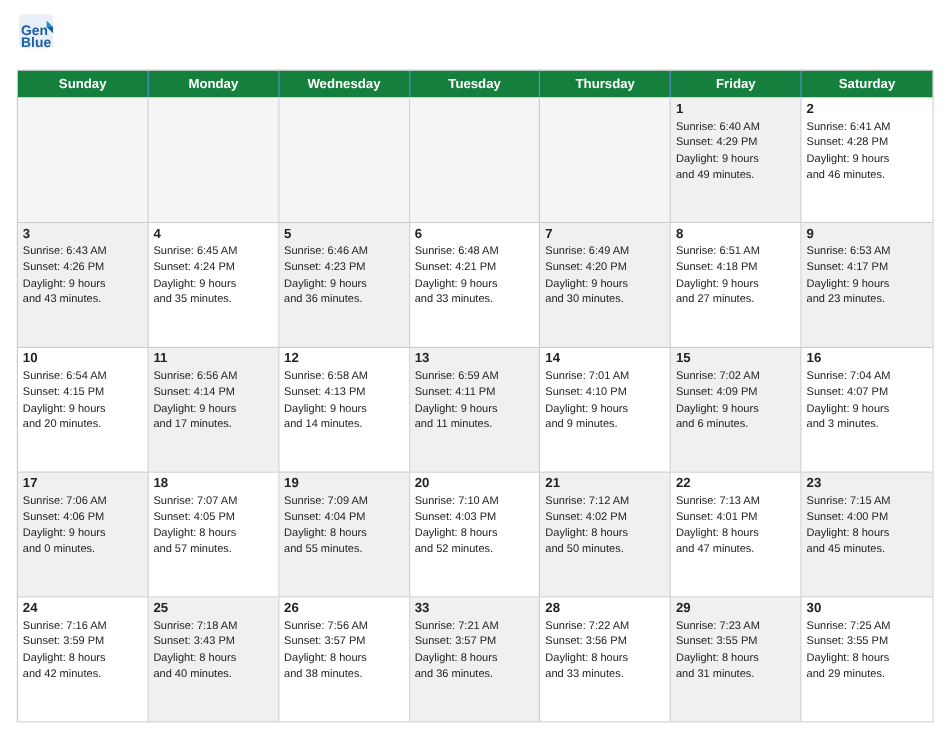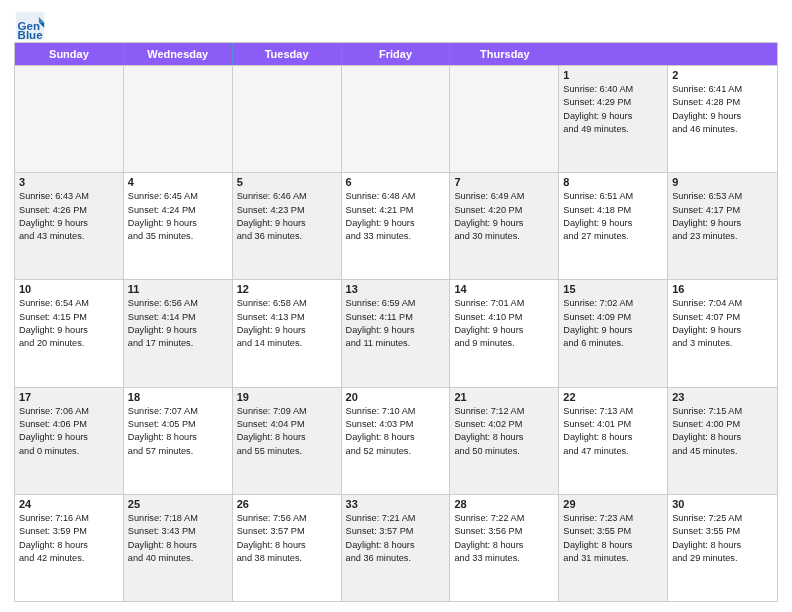--- a/index.html
+++ b/index.html
@@ -14,21 +14,21 @@
       width: 792px;
       height: 612px;
       padding: 10px 14px;
       display: flex;
       flex-direction: column;
     }
     .header {
       display: flex;
       justify-content: space-between;
       align-items: center;
-      margin-bottom: 0;
+      margin-bottom: 16px;
       text-decoration: underline;
     }
     .logo {
       display: flex;
       align-items: center;
       gap: 4px;
     }
     .logo-icon {
       width: 32px;
       height: 32px;
@@ -47,21 +47,21 @@
     }
     .calendar {
       flex: 1;
       display: flex;
       flex-direction: column;
       border: 1px solid #ccc;
     }
     .cal-header {
       display: grid;
       grid-template-columns: repeat(7, 1fr);
-      background: #8b5cf6;
+      background: #15803d;
     }
     .cal-header-cell {
       color: #fff;
       font-size: 11px;
       font-weight: bold;
       text-align: center;
       padding: 5px 2px;
       border-right: 1px solid #5590cc;
     }
     .cal-header-cell:last-child { border-right: none; }
@@ -116,24 +116,26 @@
     </div>
     <div class="title-block">
       <div class="month-title"></div>
       <div class="subtitle"></div>
     </div>
   </div>
 
   <div class="calendar">
     <div class="cal-header">
     <div class="cal-header-cell">Sunday</div>
+        <div class="cal-header-cell">Monday</div>
         <div class="cal-header-cell">Wednesday</div>
         <div class="cal-header-cell">Tuesday</div>
+        <div class="cal-header-cell">Thursday</div>
         <div class="cal-header-cell">Friday</div>
-        <div class="cal-header-cell">Thursday</div>
+        <div class="cal-header-cell">Saturday</div>
       </div>
     <div class="cal-body">
     <div class="cal-row">
           <div class="cal-cell empty"></div>
           <div class="cal-cell empty"></div>
           <div class="cal-cell empty"></div>
           <div class="cal-cell empty"></div>
           <div class="cal-cell empty"></div>
           <div class="cal-cell shaded">
             <div class="day-num">1</div>

